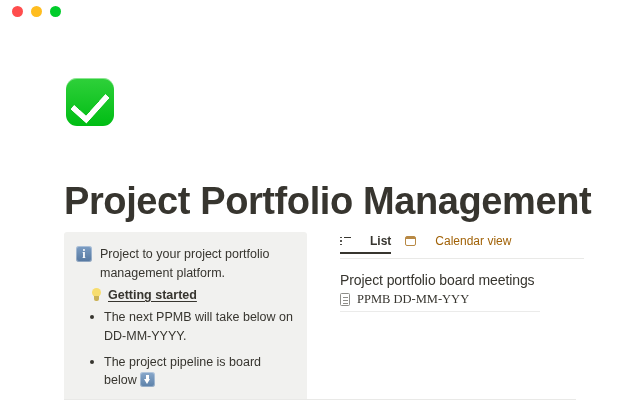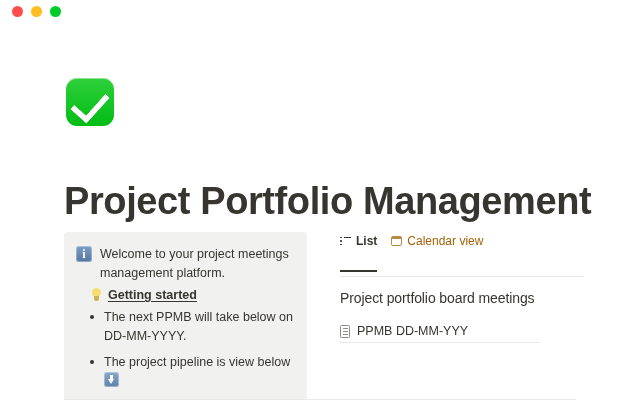--- a/index.html
+++ b/index.html
@@ -232,23 +232,23 @@
   .tabs::after {
     content: "";
     position: absolute;
     left: 0; right: 0; bottom: 0;
     height: 1px;
     background: #e9e9e7;
   }
   .tab {
     display: flex;
     align-items: center;
-    gap: 5px;
+    gap: 19px;
     font-size: 12px;
-    padding-bottom: 23px;
+    padding-bottom: 5px;
     position: relative;
     cursor: pointer;
     white-space: nowrap;
     text-align: right;
   }
   .tab.active { color: #37352f; font-weight: 700; }
   .tab.active::after {
     content: "";
     position: absolute;
     left: 0; right: 0; bottom: -1px;
@@ -301,21 +301,21 @@
   }
 
   .board-heading {
     font-size: 14px;
     font-weight: 400;
     color: #37352f;
     margin: 13px 0 0 0;
     letter-spacing: -0.1px;
   }
 
-  .meeting-list { list-style: none; margin-top: 15px; }
+  .meeting-list { list-style: none; margin-top: 1px; font-family: Liberation Serif, serif; }
   .meeting-item {
     display: flex;
     align-items: center;
     gap: 7px;
     padding: 3px 0 4px 0;
     border-bottom: 1px solid #ebebea;
     width: 200px;
   }
   .icon-doc {
     flex: 0 0 auto;
@@ -365,34 +365,34 @@
     <div class="emoji-check"></div>
   </div>
 
   <h1 class="page-title">Project Portfolio Management</h1>
 
   <div class="columns">
 
     <div class="callout">
       <div class="callout-row">
         <span class="emoji-info"></span>
-        <span class="callout-text">Welcome to your project meetings management platform.</span>
+        <span class="callout-text">Project to your project portfolio management platform.</span>
       </div>
 
       <div class="getting-started">
         <span class="emoji-bulb"></span>
         <span class="gs-label">Getting started</span>
       </div>
 
       <ul class="bullets">
         <li>
           <span>The next PPMB will take below on DD-MM-YYYY.</span>
         </li>
         <li>
-          <span>The project pipeline is view below</span>
+          <span>The project pipeline is board below</span>
           <span class="emoji-down"></span>
         </li>
       </ul>
     </div>
 
     <div class="right-col">
 
       <div class="tabs">
         <div class="tab active">
           <span class="icon-list">

